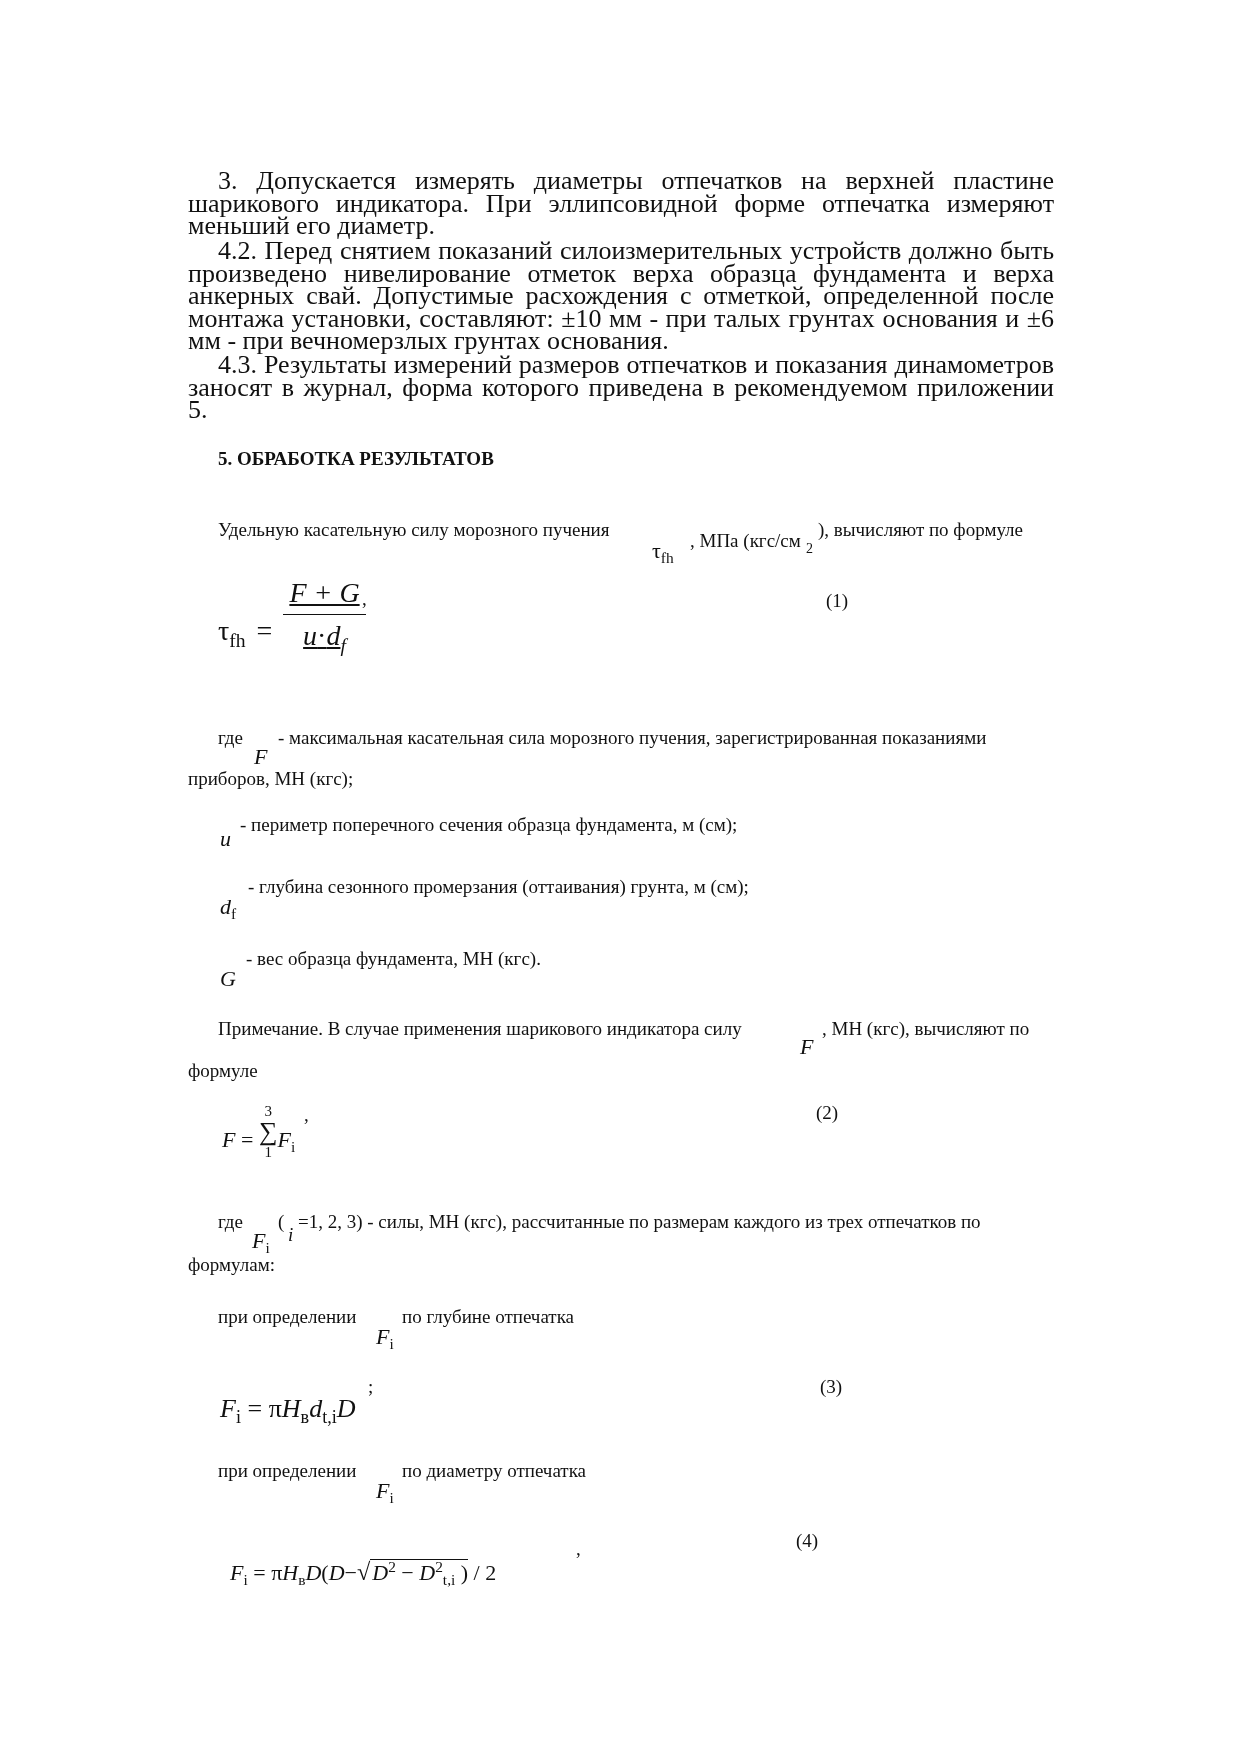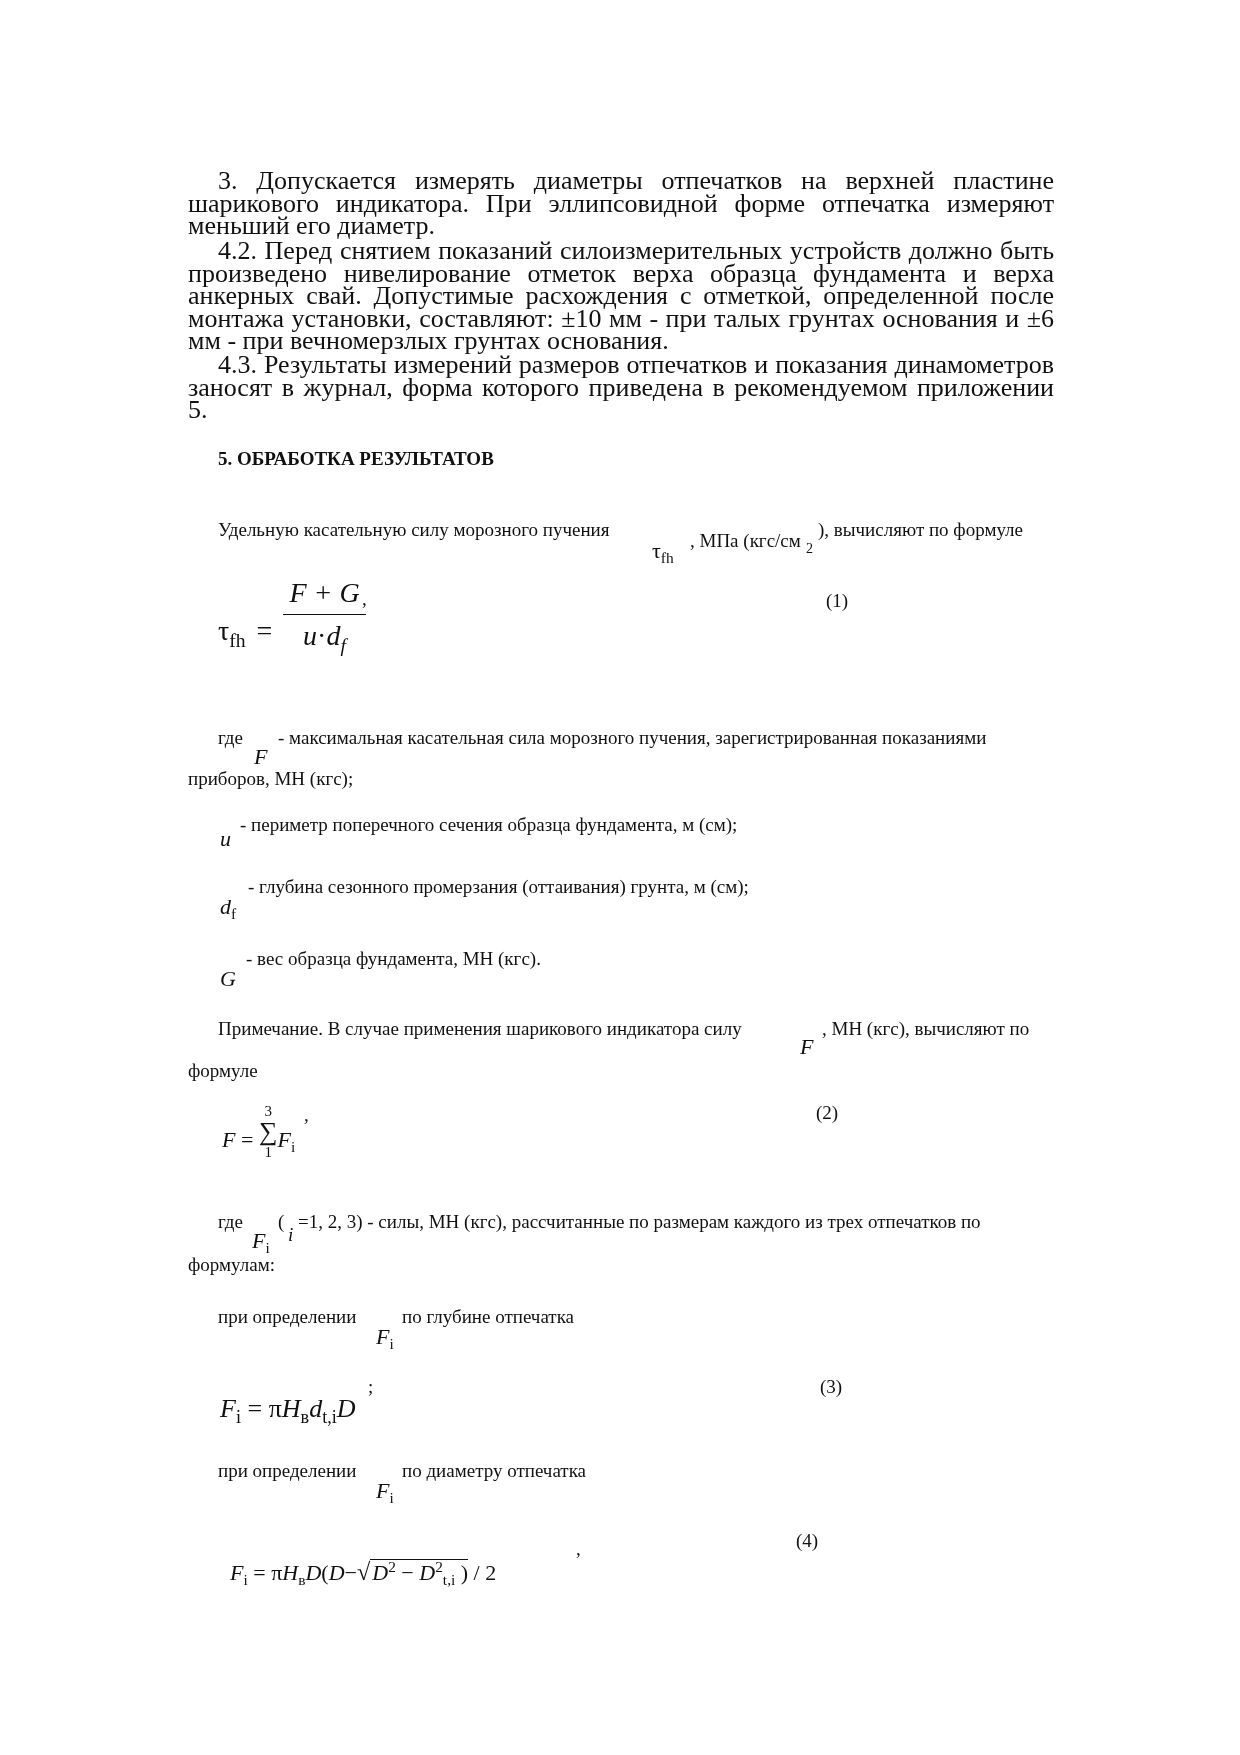--- a/index.html
+++ b/index.html
@@ -42,21 +42,21 @@
 </div>
 <div class="ln" style="left:690px; top:530px;">
   <span>, МПа (кгс/см</span>
 </div>
 <div class="ln" style="left:806px; top:538px; font-size:14px;">2</div>
 <div class="ln" style="left:818px; top:519px;">), вычисляют по формуле</div>
 
 <div class="ln" style="left:218px; top:612px; font-size:28px; line-height:34px;">
   <span style="font-style:normal;">τ</span><span class="sub" style="font-size:0.7em;">fh</span>
   <span style="padding:0 4px;">=</span>
-  <span class="frac" style="margin-top:-36px;">
+  <span class="frac" style="margin-top:-36px;text-decoration:underline;">
     <span class="num math">F + G</span>
     <span class="den math"><span>u</span><span class="upr">·</span><span>d</span><span class="sub" style="font-style:italic;">f</span></span>
   </span>
 </div>
 <div class="ln" style="left:362px; top:588px;">,</div>
 <div class="eqnum" style="left:826px; top:590px;">(1)</div>
 
 <div class="ln" style="left:218px; top:727px;">где</div>
 <div class="ln math" style="left:254px; top:746px; font-size:22px;">F</div>
 <div class="ln" style="left:278px; top:727px;">- максимальная касательная сила морозного пучения, зарегистрированная показаниями</div>

